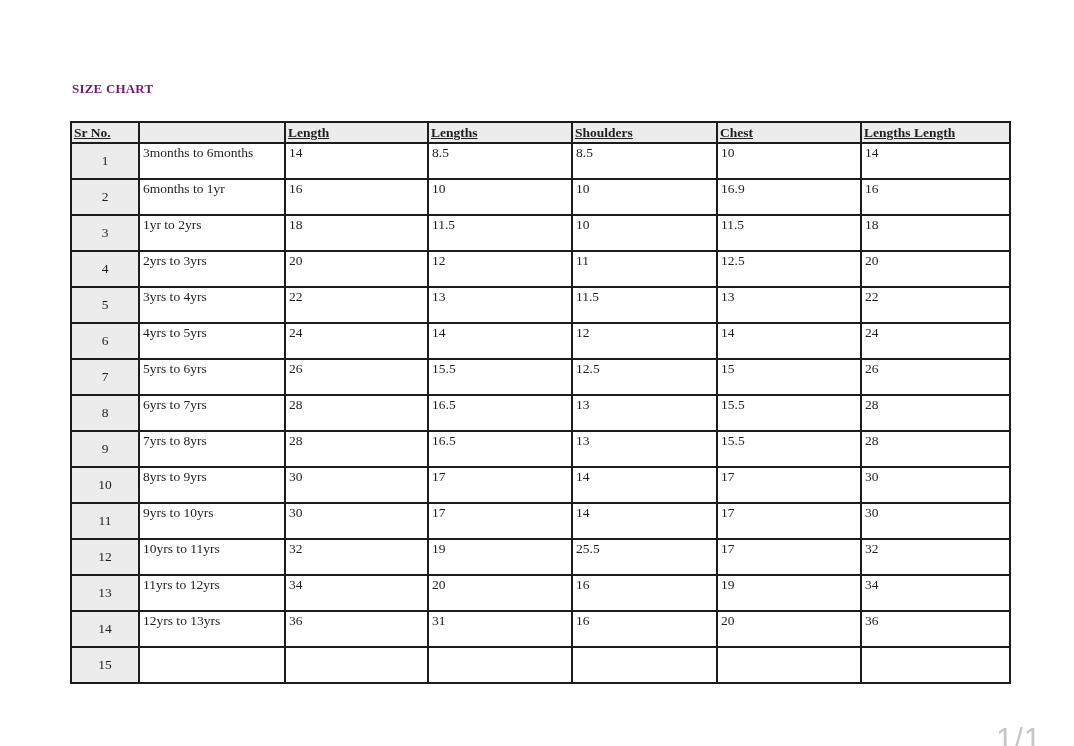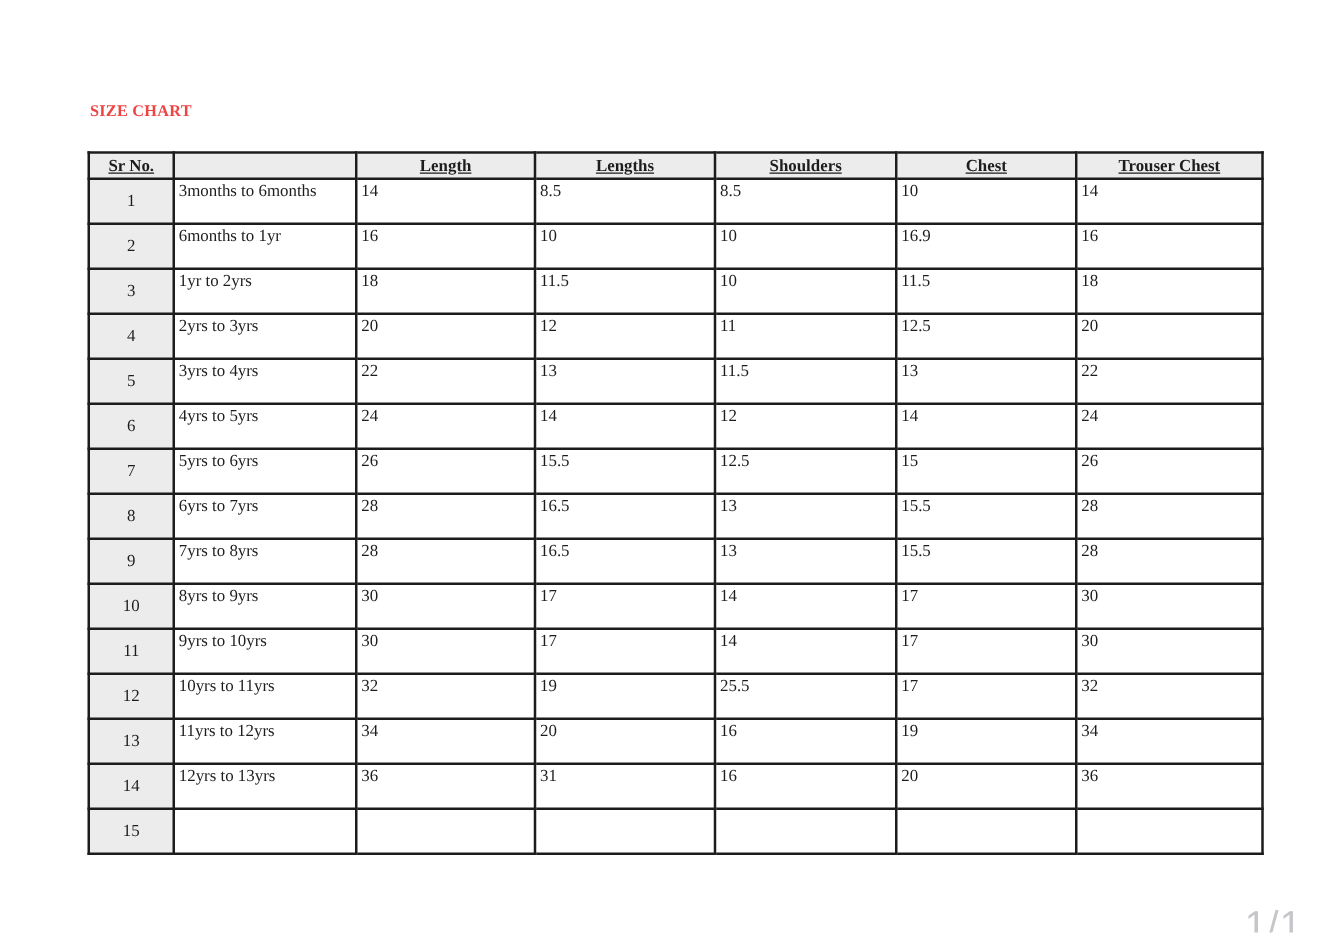--- a/index.html
+++ b/index.html
@@ -10,41 +10,41 @@
     font-family: "Liberation Serif", "DejaVu Serif", serif;
     color: #1d1d1d;
     position: relative;
   }
   .doc-title {
     position: absolute;
     left: 72px; top: 81px;
     font-size: 13px;
     font-weight: bold;
     letter-spacing: 0.2px;
-    color: #ef4444;
+    color: #701a75;
   }
   table.size-chart {
     position: absolute;
     left: 70px; top: 121px;
     width: 939px;
     border-collapse: collapse;
     table-layout: fixed;
     border: 2px solid #1c1c1c;
   }
   table.size-chart th, table.size-chart td {
     border: 2px solid #1c1c1c;
     font-size: 13.5px;
     overflow: hidden;
     white-space: nowrap;
   }
   table.size-chart th {
     background: #ececec;
     font-weight: bold;
     text-decoration: underline;
-    text-align: center;
+    text-align: left;
     height: 21px;
     padding: 0 2px;
   }
   table.size-chart td {
     height: 36px;
     vertical-align: top;
     text-align: left;
     padding: 1px 3px;
     background: #ffffff;
   }
@@ -79,21 +79,21 @@
     <col style="width:149px">
   </colgroup>
   <thead>
     <tr>
       <th>Sr No.</th>
       <th></th>
       <th>Length</th>
       <th>Lengths</th>
       <th>Shoulders</th>
       <th>Chest</th>
-      <th>Trouser Chest</th>
+      <th>Lengths Length</th>
     </tr>
   </thead>
   <tbody id="table-body">
       <tr>
     <td class="sr">1</td>
     <td>3months to 6months</td>
     <td>14</td>
     <td>8.5</td>
     <td>8.5</td>
     <td>10</td>

